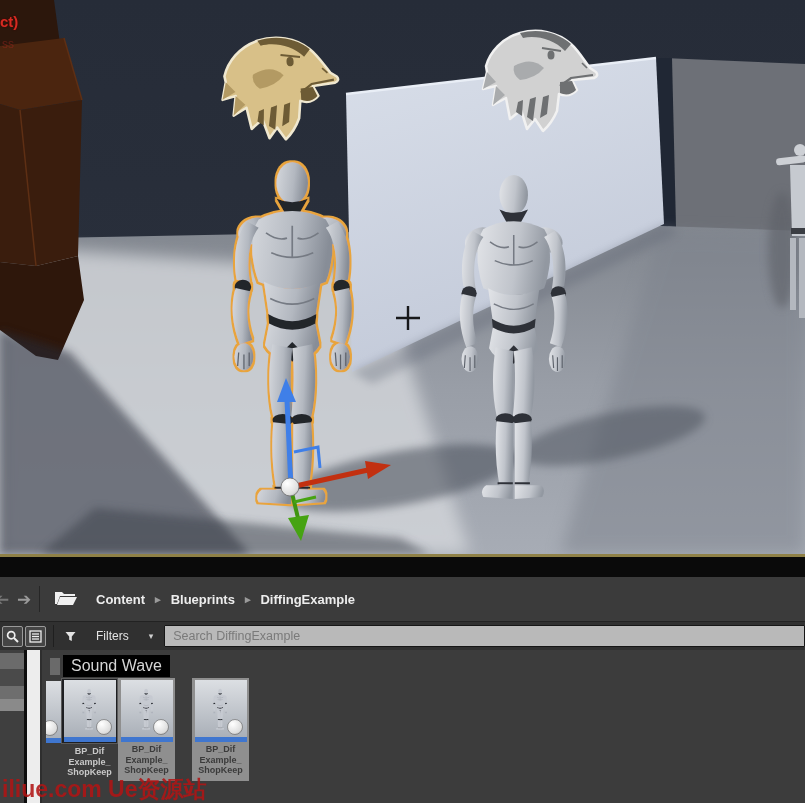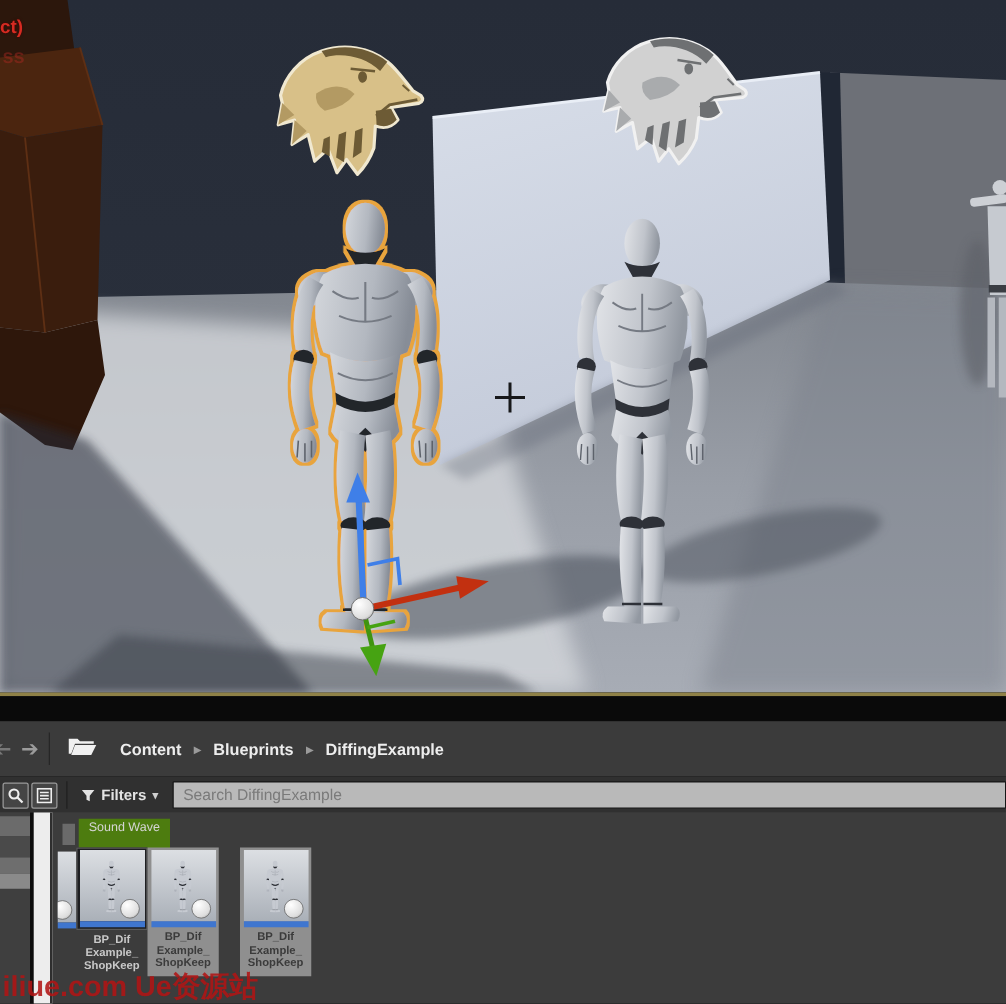--- a/index.html
+++ b/index.html
@@ -4,21 +4,21 @@
 <style>
   html,body{margin:0;padding:0;background:#111;}
   .screen{position:relative;width:805px;height:803px;overflow:hidden;background:#1a1a1a;
           font-family:"Liberation Sans",sans-serif;-webkit-font-smoothing:antialiased;}
 
   
   .viewport{position:absolute;left:0;top:0;width:680px;height:554px;background:#2a303c;}
   .viewport svg{display:block;}
   .vp-text-primary{position:absolute;left:0px;top:13px;color:#d62b22;font-size:15px;font-weight:bold;
                    text-shadow:0 0 2px #400;}
-  .vp-text-secondary{position:absolute;left:2px;top:37px;color:rgba(170,40,34,.45);font-size:16px;font-weight:bold;}
+  .vp-text-secondary{position:absolute;left:2px;top:37px;color:rgba(170,40,34,.45);font-size:12px;font-weight:normal;}
 
   .vp-border{position:absolute;left:0;top:554px;width:805px;height:3px;background:#8f8147;}
   .vp-gap{position:absolute;left:0;top:557px;width:805px;height:20px;background:#0a0a0a;}
 
   
   .crumb-bar{position:absolute;left:0;top:577px;width:805px;height:45px;background:#3b3b3b;
              display:flex;align-items:center;box-sizing:border-box;border-bottom:1px solid #222;}
   .nav-arrow{width:22px;height:22px;display:flex;align-items:center;justify-content:center;
              color:#9b9b9b;font-size:17px;}
   .nav-arrow.back{margin-left:-9px;color:#787878;transform:scaleX(-1);}
@@ -27,41 +27,41 @@
   .crumb{color:#ededed;font-weight:bold;font-size:13px;margin:0 10px;cursor:default;}
   .crumb-sep{color:#9a9a9a;font-size:11px;font-weight:bold;}
 
   
   .content{position:absolute;left:0;top:622px;width:805px;height:181px;background:#3a3a3a;}
   .filter-row{position:absolute;left:0;top:0;width:805px;height:28px;background:#303030;
               display:flex;align-items:center;box-sizing:border-box;}
   .icon-btn{width:21px;height:21px;box-sizing:border-box;border:1px solid #9a9a9a;background:#454545;
             display:flex;align-items:center;justify-content:center;margin-left:2px;border-radius:2px;}
   .fdiv{width:1px;height:22px;background:#1f1f1f;margin:0 7px;}
-  .filters-btn{display:flex;align-items:center;gap:5px;color:#e3e3e3;font-weight:bold;font-size:12px;padding:0 4px;}
+  .filters-btn{display:flex;align-items:center;gap:20px;color:#e3e3e3;font-weight:normal;font-size:12px;padding:0 4px;}
   .filters-caret{font-size:9px;color:#cfcfcf;}
   .search{flex:1;height:22px;margin:0 0 0 7px;box-sizing:border-box;background:#b9b9b9;
           border:1px solid #161616;border-radius:1px;font-size:12.5px;padding:0 8px;color:#000000;
           font-family:"Liberation Sans",sans-serif;outline:none;}
   .search::placeholder{color:#7a7a7a;}
 
   .body-row{position:absolute;left:0;top:28px;width:805px;height:153px;background:#3c3c3c;}
   .mini-panel{position:absolute;left:0;top:0;width:24px;height:153px;background:#3f3f3f;}
   .mini-panel .b1{position:absolute;left:0;top:3px;width:24px;height:16px;background:#6b6b6b;}
   .mini-panel .b2{position:absolute;left:0;top:19px;width:24px;height:17px;background:#4a4a4a;}
   .mini-panel .b3{position:absolute;left:0;top:36px;width:24px;height:13px;background:#6e6e6e;}
   .mini-panel .b4{position:absolute;left:0;top:49px;width:24px;height:12px;background:#8a8a8a;}
   .black-div{position:absolute;left:24px;top:0;width:3px;height:153px;background:#0d0d0d;}
   .white-bar{position:absolute;left:27px;top:0;width:13px;height:153px;background:#ededed;
              border-right:2px solid #2e2e2e;}
 
   .asset-region{position:absolute;left:46px;top:0;right:0;height:153px;overflow:hidden;}
   .chip{position:absolute;left:4px;top:5px;display:flex;align-items:center;}
   .chip .tab{width:10px;height:17px;background:#6a6a6a;margin-right:3px;}
-  .chip .chip-label{background:#4d7c0f;color:#d5d5d5;font-size:10px;padding:2px 8px 12px 8px;}
+  .chip .chip-label{background:#000000;color:#d5d5d5;font-size:16px;padding:2px 8px 2px 8px;}
 
   .tile-thumb{display:block;}
   .tile-partial{position:absolute;left:0;top:31px;width:16px;height:62px;overflow:hidden;}
   .tile-partial svg{margin-left:-36px;}
   .tile-1{position:absolute;left:15px;top:28px;width:57px;height:66px;background:#1e1f22;
           border:1px solid #5a5a5a;box-sizing:border-box;display:flex;align-items:center;justify-content:center;}
   .tile-sel{position:absolute;top:28px;width:57px;height:103px;background:#8f8f8f;}
   .tile-2{left:72px;} .tile-3{left:146px;}
   .tile-sel svg{margin:2px auto 0 auto;display:block;}
   .labels{position:absolute;width:57px;text-align:center;font-size:9px;line-height:10.5px;font-weight:bold;}

